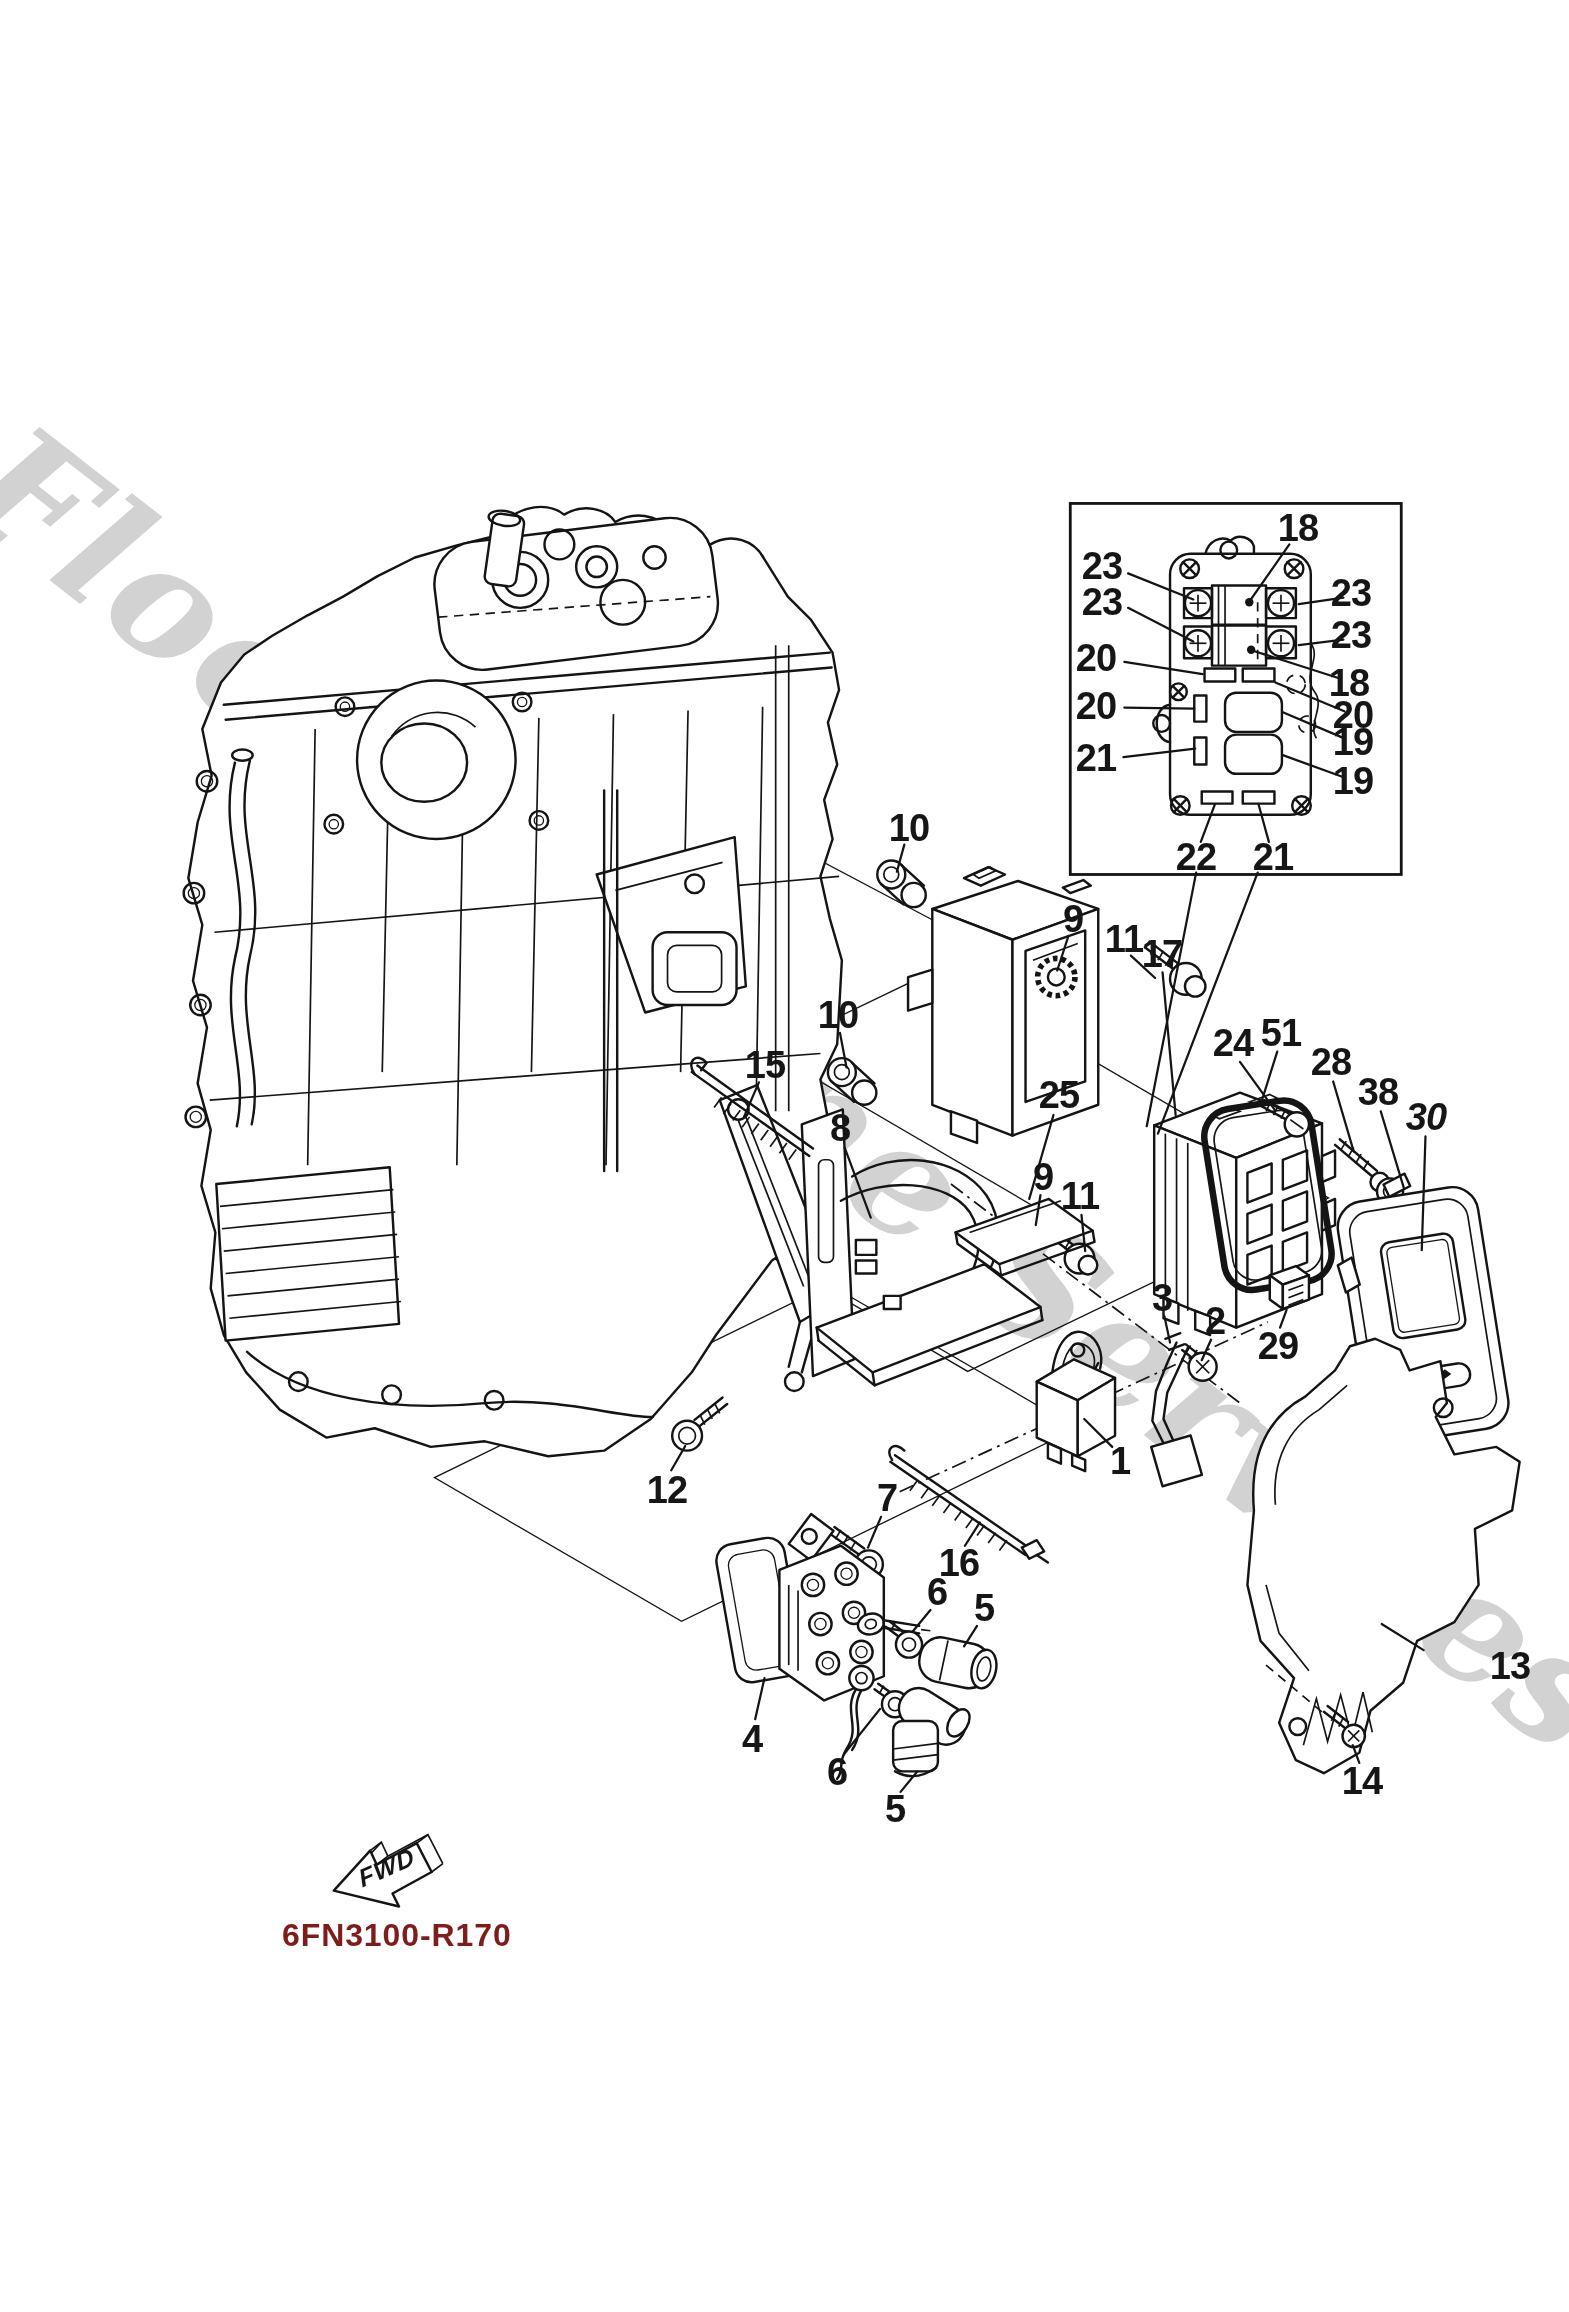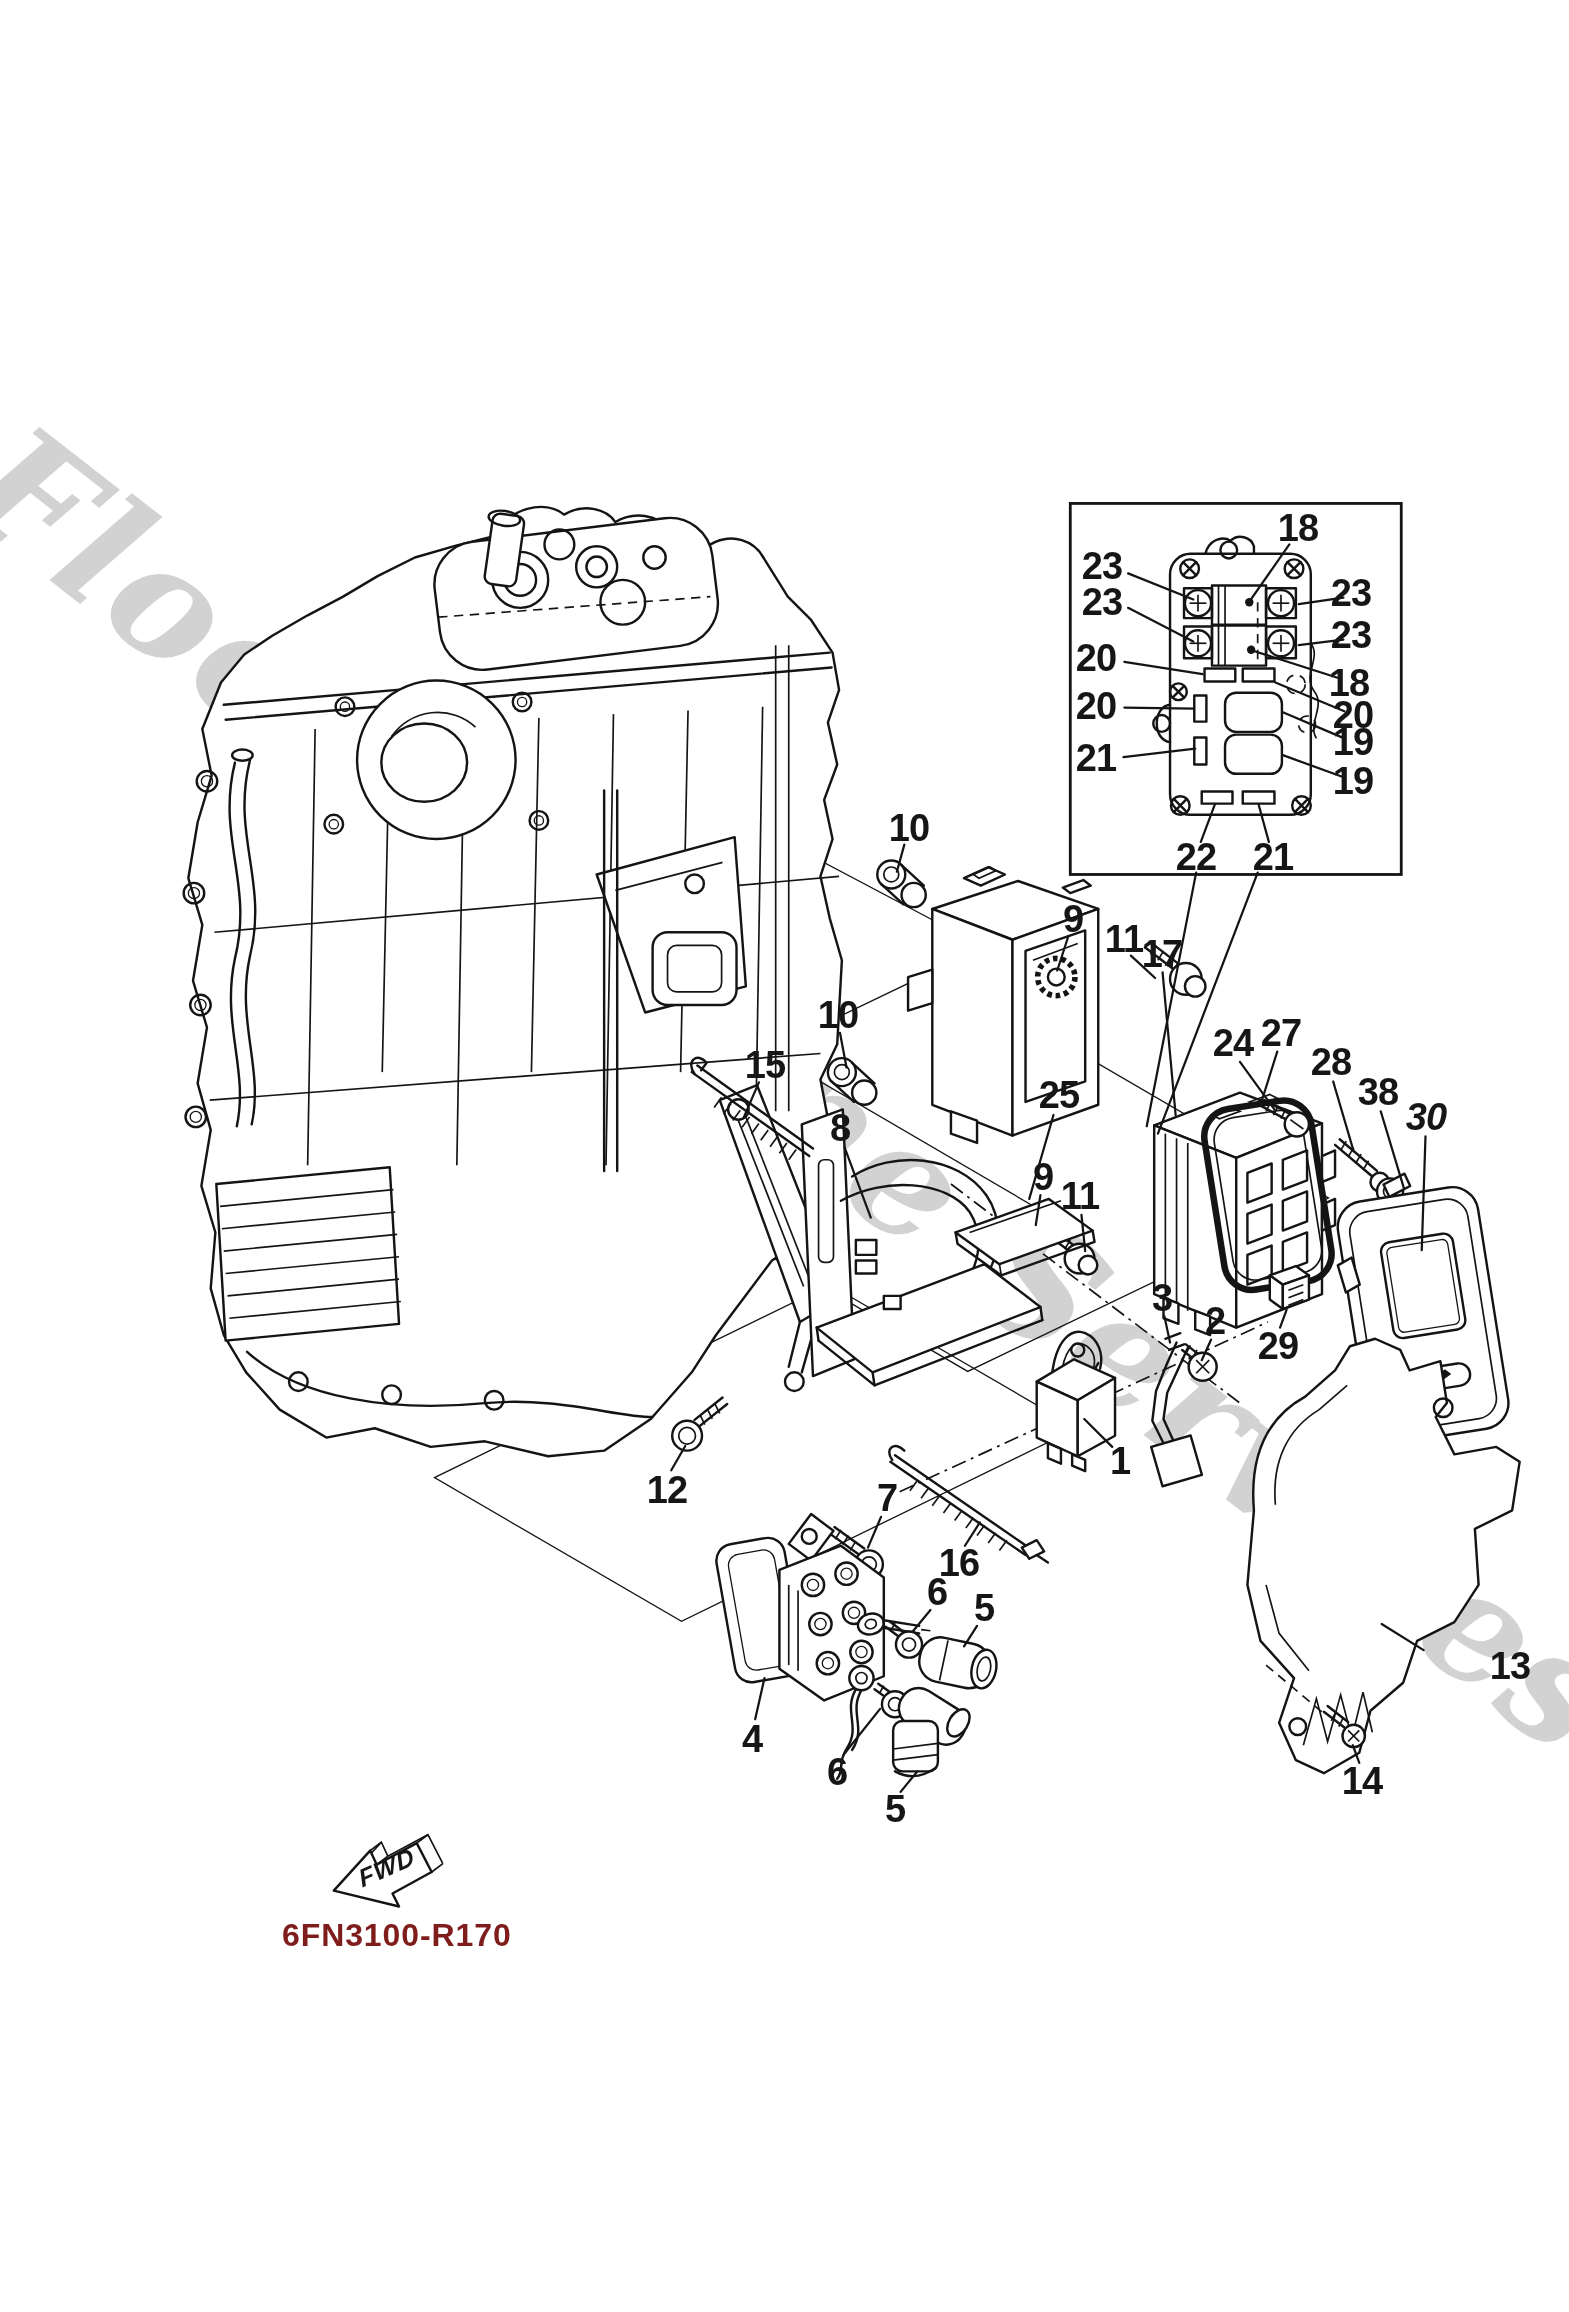--- a/index.html
+++ b/index.html
@@ -572,21 +572,21 @@
   </g>
 </svg>
 
 <div class="callout-layer">
     <div class="callout" style="left: 909px; top: 828px;">10</div>
     <div class="callout" style="left: 1073px; top: 919px;">9</div>
     <div class="callout" style="left: 1124px; top: 939px;">11</div>
     <div class="callout" style="left: 1162px; top: 954px;">17</div>
     <div class="callout" style="left: 838px; top: 1015px;">10</div>
     <div class="callout" style="left: 765px; top: 1065px;">15</div>
-    <div class="callout" style="left: 1281px; top: 1033px;">27</div>
+    <div class="callout" style="left: 1281px; top: 1033px;">51</div>
     <div class="callout" style="left: 1233px; top: 1043px;">24</div>
     <div class="callout" style="left: 1331px; top: 1062px;">28</div>
     <div class="callout" style="left: 1378px; top: 1092px;">38</div>
     <div class="callout" style="left: 1426px; top: 1117px; font-style: italic;">30</div>
     <div class="callout" style="left: 1059px; top: 1095px;">25</div>
     <div class="callout" style="left: 840px; top: 1128px;">8</div>
     <div class="callout" style="left: 1043px; top: 1177px;">9</div>
     <div class="callout" style="left: 1080px; top: 1196px;">11</div>
     <div class="callout" style="left: 1162px; top: 1298px;">3</div>
     <div class="callout" style="left: 1215px; top: 1321px;">2</div>

